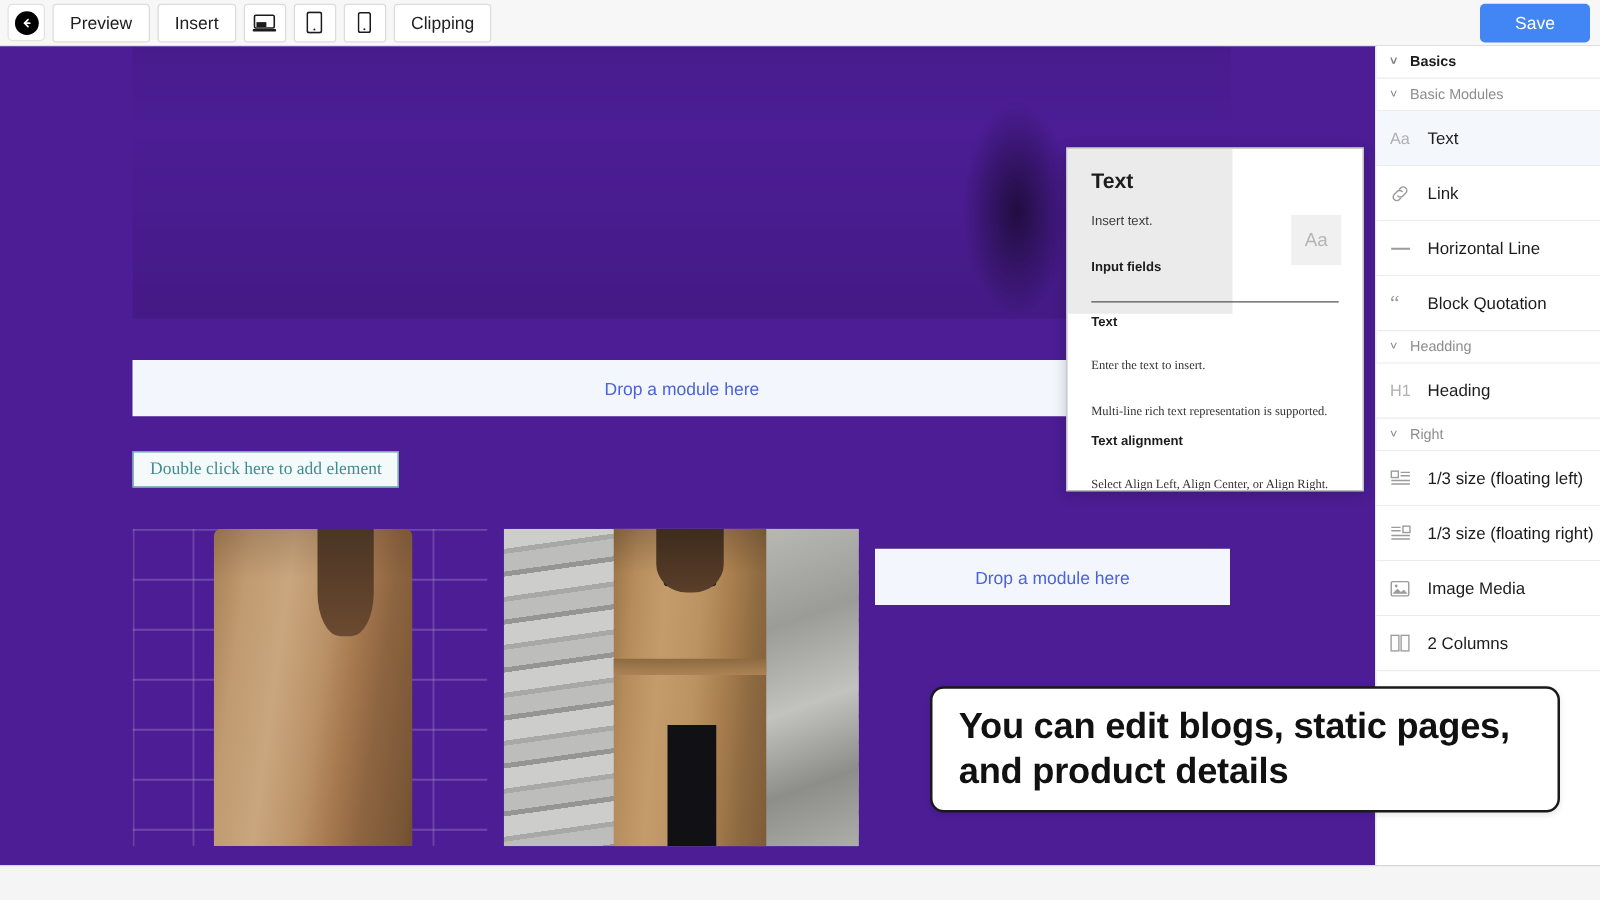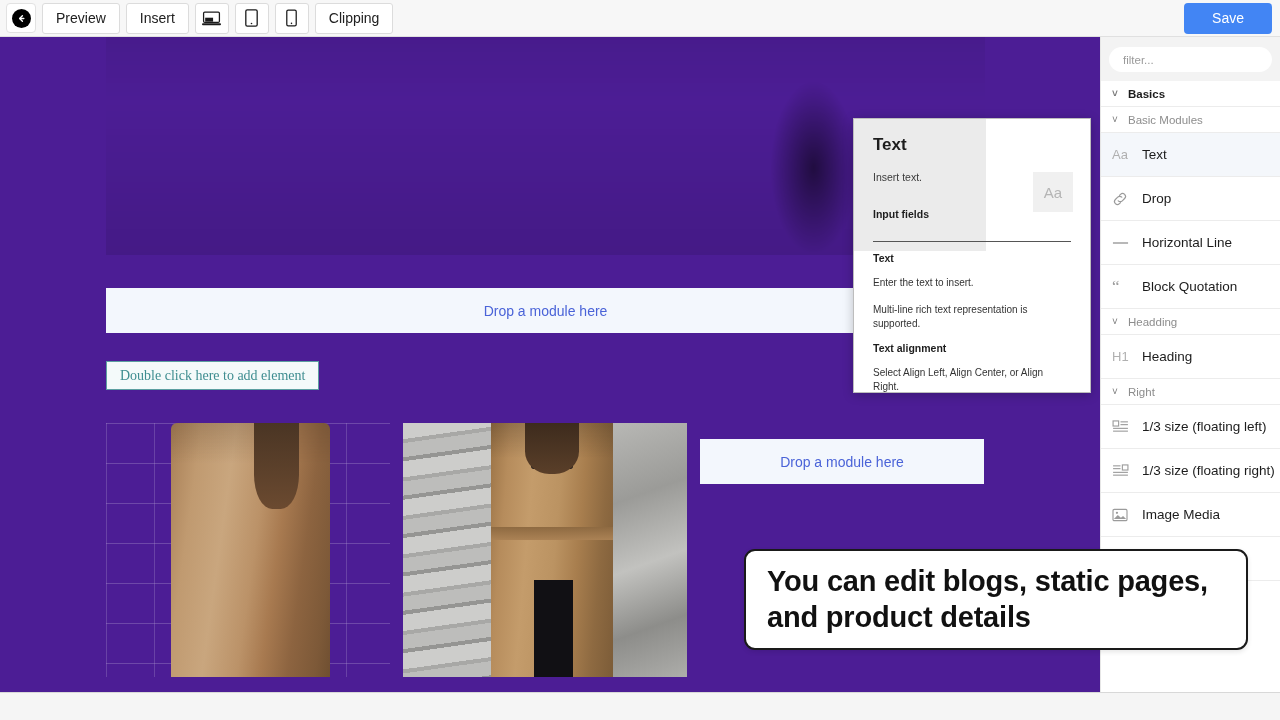--- a/index.html
+++ b/index.html
@@ -179,21 +179,21 @@
   .aa-thumb {
     position: absolute; right: 17px; top: 53px; width: 40px; height: 40px;
     background: #f0f0f0; display: flex; align-items: center; justify-content: center;
     color: #b5b5b5; font-size: 15px;
   }
   .popup-section {
     font-size: 10.5px; font-weight: bold; color: #1d1d1d;
     margin-top: 25px; padding-bottom: 21px; border-bottom: 1px solid #555;
   }
   .popup-label { font-size: 10.5px; font-weight: bold; color: #1d1d1d; margin-top: 10px; }
-  .popup-p { font-size: 10px; color: #333; margin-top: 12px; line-height: 1.45; }
+  .popup-p { font-size: 10px; color: #333; margin-top: 22px; line-height: 1.45; font-family: Liberation Serif, serif; }
 
   
   .callout {
     position: absolute; left: 744px; top: 549px; width: 504px; height: 101px;
     background: #ffffff; border: 2px solid #1a1a1a; border-radius: 11px;
     display: flex; align-items: center; padding: 0 21px; z-index: 60;
     box-shadow: 0 2px 5px rgba(0,0,0,0.10);
   }
   .callout-text {
     font-size: 29px; font-weight: bold; color: #111; line-height: 1.22;
@@ -344,23 +344,20 @@
   </div>
 
   <div class="callout">
     <div class="callout-text">
       <span>You can edit blogs, static pages,</span><br>
       <span>and product details</span>
     </div>
   </div>
 
   <div class="sidebar">
-    <div class="filter-wrap">
-      <input class="filter-input" type="text" placeholder="filter..." style="">
-    </div>
     <div class="side-list" id="side-list">
         <div class="grp lvl0">
           <span class="chev">˅</span>
           <span>Basics</span>
         </div>
         <div class="grp lvl1">
           <span class="chev">˅</span>
           <span>Basic Modules</span>
         </div>
         <div class="item active">
@@ -369,21 +366,21 @@
           </span>
           <span class="item-lbl">Text</span>
         </div>
         <div class="item">
           <span class="item-ico">
             <svg width="16" height="16" viewBox="0 0 18 18">
               <path d="M7 11a3.2 3.2 0 0 0 4.6 0l2.6-2.6a3.2 3.2 0 1 0-4.6-4.6L8.4 5" fill="none" stroke="#9b9b9b" stroke-width="1.3" stroke-linecap="round"></path>
               <path d="M11 7a3.2 3.2 0 0 0-4.6 0L3.8 9.6a3.2 3.2 0 1 0 4.6 4.6L9.6 13" fill="none" stroke="#9b9b9b" stroke-width="1.3" stroke-linecap="round"></path>
             </svg>
           </span>
-          <span class="item-lbl">Drop</span>
+          <span class="item-lbl">Link</span>
         </div>
         <div class="item">
           <span class="item-ico">
             <svg width="17" height="10" viewBox="0 0 18 10">
               <line x1="1" y1="5" x2="17" y2="5" stroke="#9b9b9b" stroke-width="1.5"></line>
             </svg>
           </span>
           <span class="item-lbl">Horizontal Line</span>
         </div>
         <div class="item">

